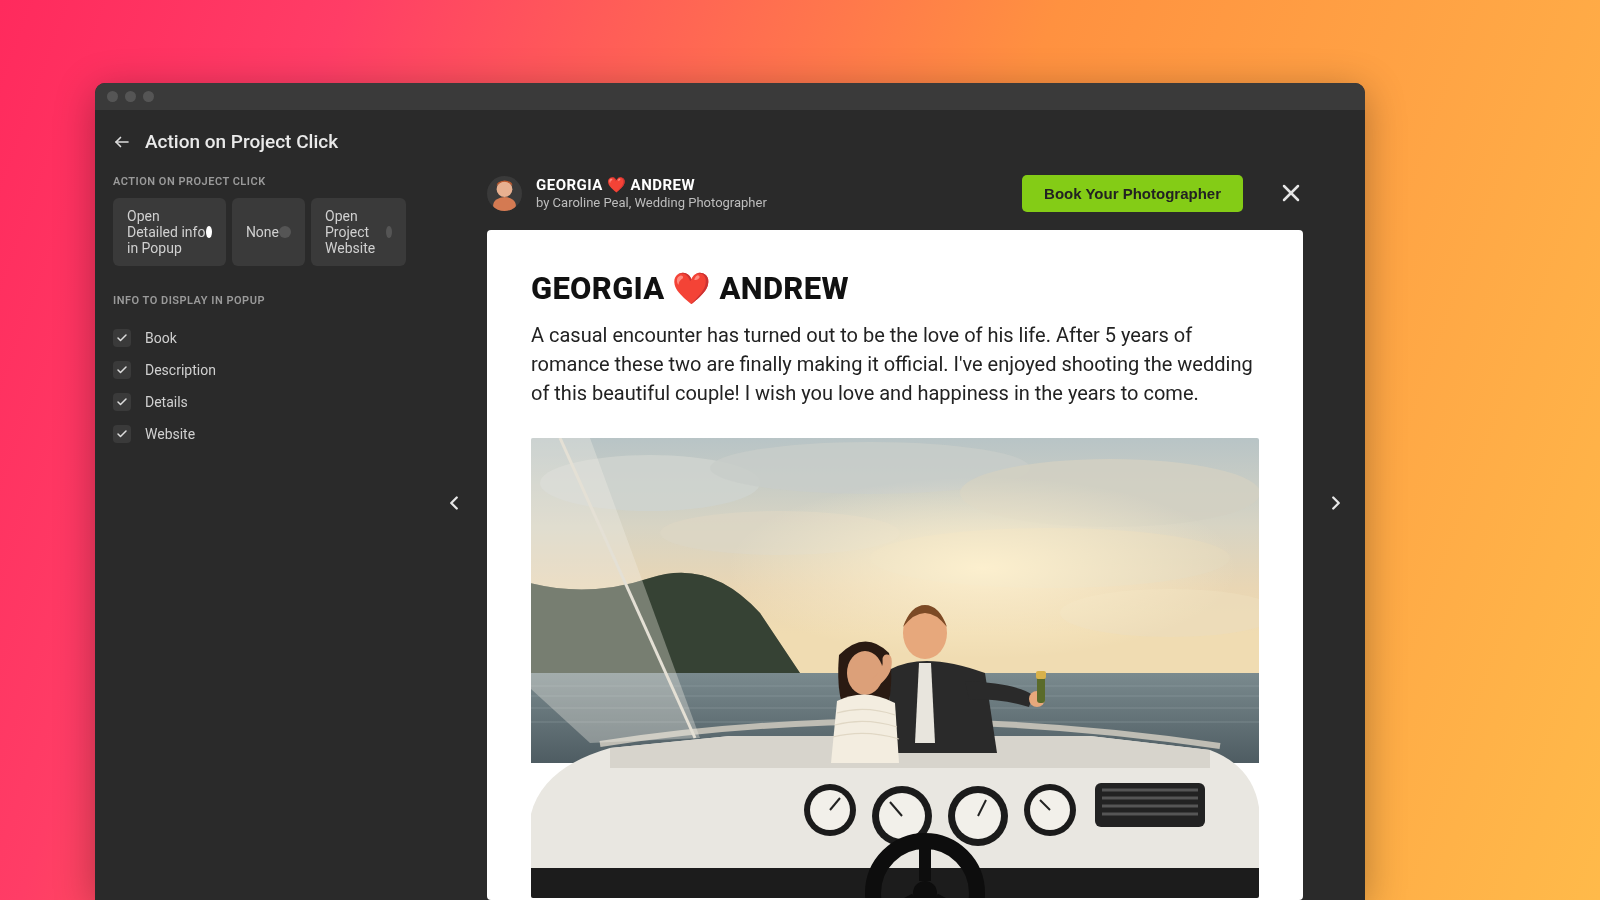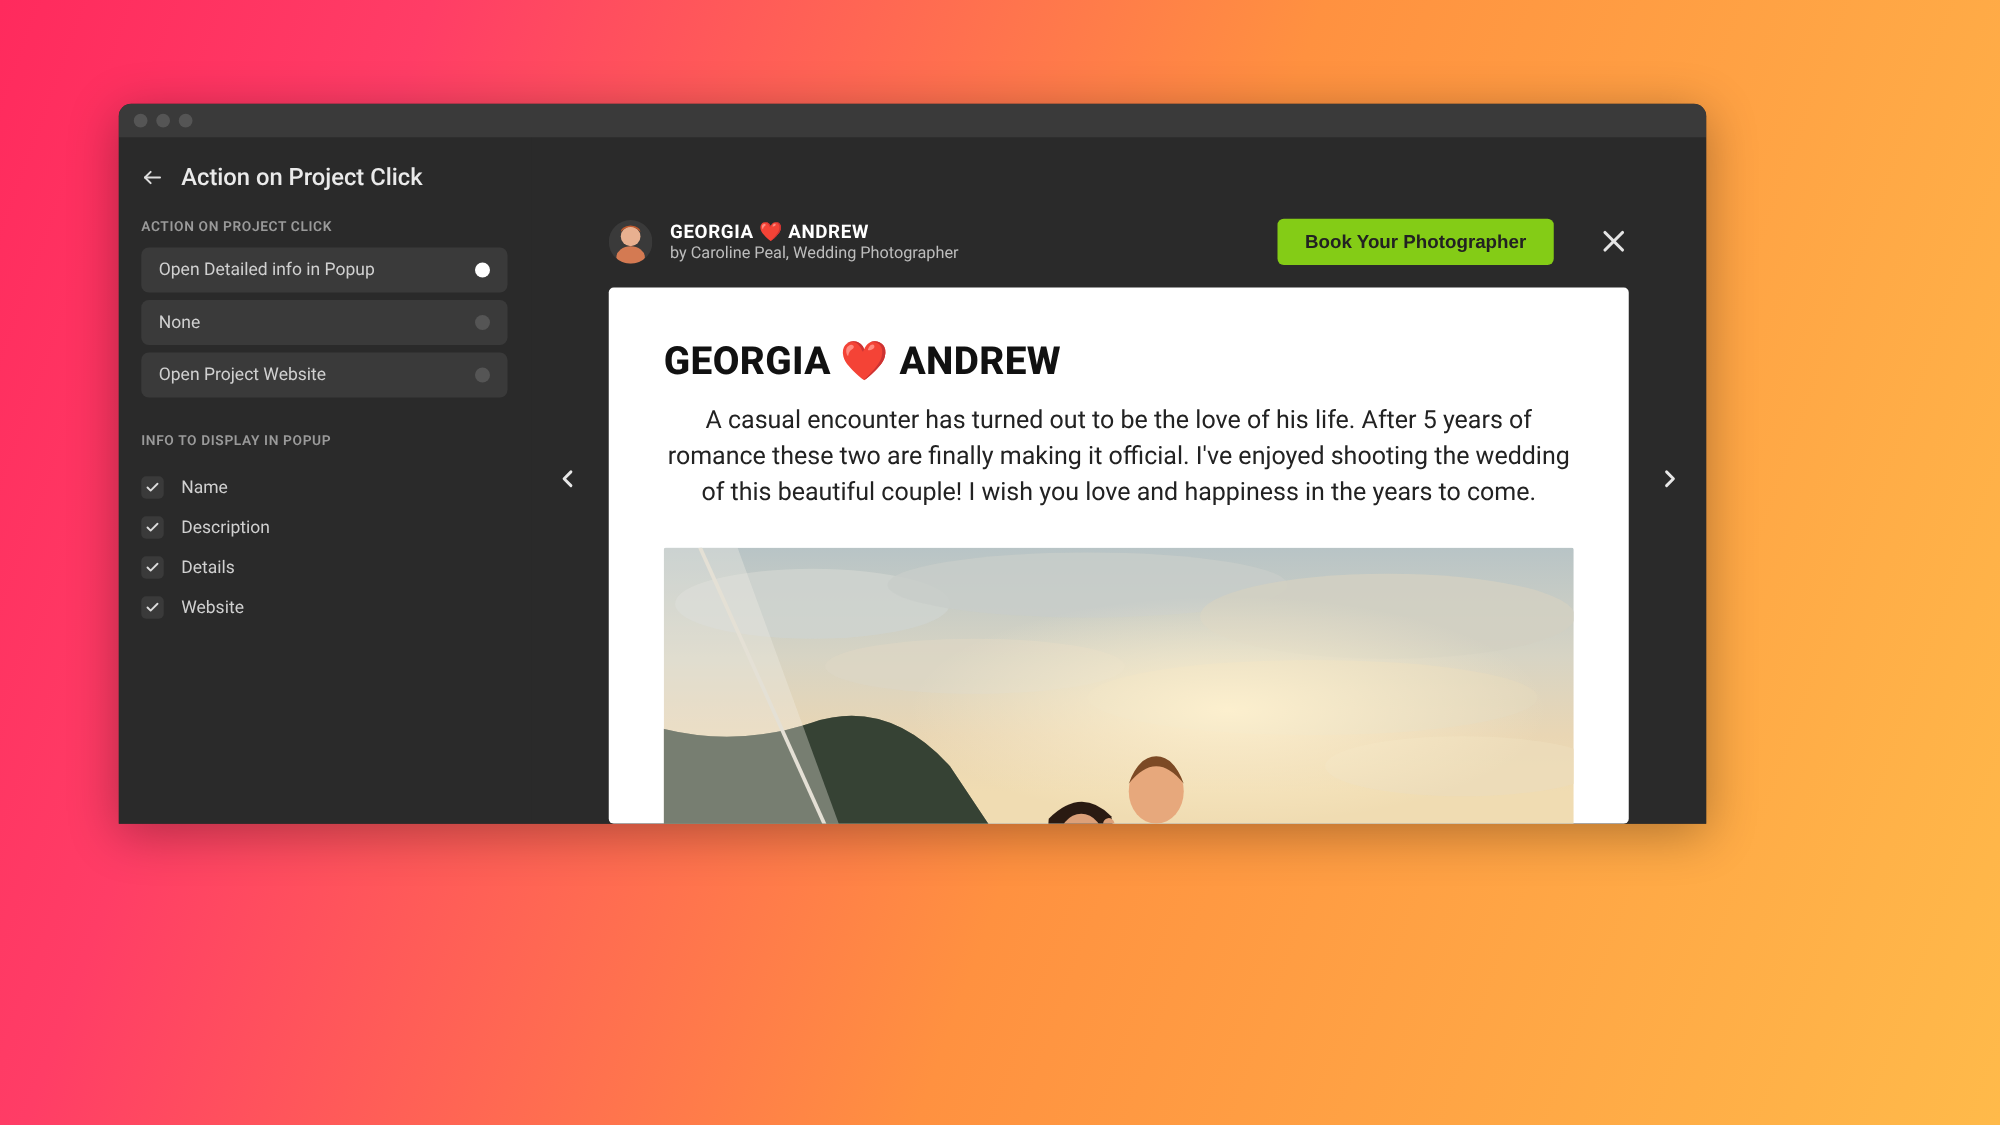--- a/index.html
+++ b/index.html
@@ -2,33 +2,33 @@
 <html><head>
 <meta charset="utf-8">
 <style>
   * { box-sizing: border-box; margin: 0; padding: 0; }
   html, body { width: 1600px; height: 900px; overflow: hidden; font-family: -apple-system, BlinkMacSystemFont, "Segoe UI", Roboto, Helvetica, Arial, sans-serif; }
   body {
     background: linear-gradient(110deg, #ff2a5d 0%, #ff3d66 18%, #ff9140 55%, #ffba4a 100%);
     display: flex; align-items: flex-start; justify-content: center;
   }
   .window {
-    position: absolute; left: 95px; top: 83px; width: 1270px; height: 576px;
+    position: absolute; left: 95px; top: 83px; width: 1270px; height: 817px;
     background: #2a2a2a; border-radius: 10px 10px 0 0; overflow: hidden; box-shadow: 0 8px 40px rgba(0,0,0,.3);
   }
   .titlebar { height: 27px; background: #3a3a3a; display: flex; align-items: center; padding-left: 12px; gap: 7px; }
   .traffic { width: 11px; height: 11px; border-radius: 50%; background: #555; }
   .body { display: flex; height: calc(100% - 27px); }
   
   .sidebar { width: 330px; background: #2a2a2a; border-right: 1px solid rgba(0,0,0,0); padding: 0; }
   .sb-header { display: flex; align-items: center; gap: 14px; padding: 20px 18px 22px 18px; }
   .back-arrow { color: #ddd; cursor: pointer; display:flex; }
   .sb-title { color: #eaeaea; font-size: 19px; font-weight: 500; }
   .sb-section-label { color: #9a9a9a; font-size: 11px; letter-spacing: .5px; font-weight: 600; padding: 0 18px 10px 18px; }
-  .radio-group { padding: 0 18px; display:flex; flex-direction:column; gap:6px; }
+  .radio-group { padding: 0 18px; display:flex; flex-direction:row; gap:6px; }
   .radio-item {
     background: #3a3a3a; border-radius: 6px; padding: 10px 14px; display: flex; align-items: center; justify-content: space-between;
     color: #d0d0d0; font-size: 14px; cursor: pointer;
   }
   .radio-dot { width: 12px; height: 12px; border-radius: 50%; background: #555; }
   .radio-item.selected .radio-dot { background: #fff; }
   .check-group { padding: 8px 18px; display:flex; flex-direction:column; gap: 6px; }
   .check-item { display:flex; align-items:center; gap: 14px; color:#d0d0d0; font-size:14px; padding: 4px 0; cursor:pointer; }
   .checkbox { width:18px; height:18px; border-radius:4px; background:#3a3a3a; display:flex; align-items:center; justify-content:center; }
   .checkbox svg { width:12px; height:12px; }
@@ -49,21 +49,21 @@
   .cta-btn {
     margin-left:auto; background:#84cc16; color:#222; font-weight:700; font-size:15px;
     padding:10px 22px; border-radius:5px; cursor:pointer; border:none;
   }
   .close-x { margin-left: 22px; color:#e5e5e5; cursor:pointer; display:flex; }
   .card {
     margin-top: 16px; background:#fff; border-radius:4px; width:100%; height: calc(100% - 72px);
     padding: 40px 44px 0 44px; overflow:hidden;
   }
   .card-title { font-size: 31px; font-weight:800; color:#111; letter-spacing:.3px; margin-bottom: 14px;}
-  .card-desc { font-size: 20px; color:#222; line-height:1.45; margin-bottom: 30px; text-align: center;}
+  .card-desc { font-size: 20px; color:#222; line-height:1.45; margin-bottom: 30px;}
   .photo { width: 100%; height: 460px; border-radius:2px; overflow:hidden; }
   .photo svg { width:100%; height:100%; display:block; }
 </style>
 </head>
 <body>
 
 <div class="window">
   <div class="titlebar">
     <div class="traffic"></div>
     <div class="traffic"></div>
@@ -100,21 +100,21 @@
 
       <div class="gap"></div>
       <div class="sb-section-label">INFO TO DISPLAY IN POPUP</div>
       <div class="check-group">
         <div class="check-item">
           <span class="checkbox">
               <svg viewBox="0 0 24 24" fill="none" stroke="#ddd" stroke-width="3" stroke-linecap="round" stroke-linejoin="round">
                 <polyline points="20 6 9 17 4 12"></polyline>
               </svg>
             </span>
-          <span>Name</span>
+          <span>Book</span>
         </div>
         <div class="check-item">
           <span class="checkbox">
               <svg viewBox="0 0 24 24" fill="none" stroke="#ddd" stroke-width="3" stroke-linecap="round" stroke-linejoin="round">
                 <polyline points="20 6 9 17 4 12"></polyline>
               </svg>
             </span>
           <span>Description</span>
         </div>
         <div class="check-item">

